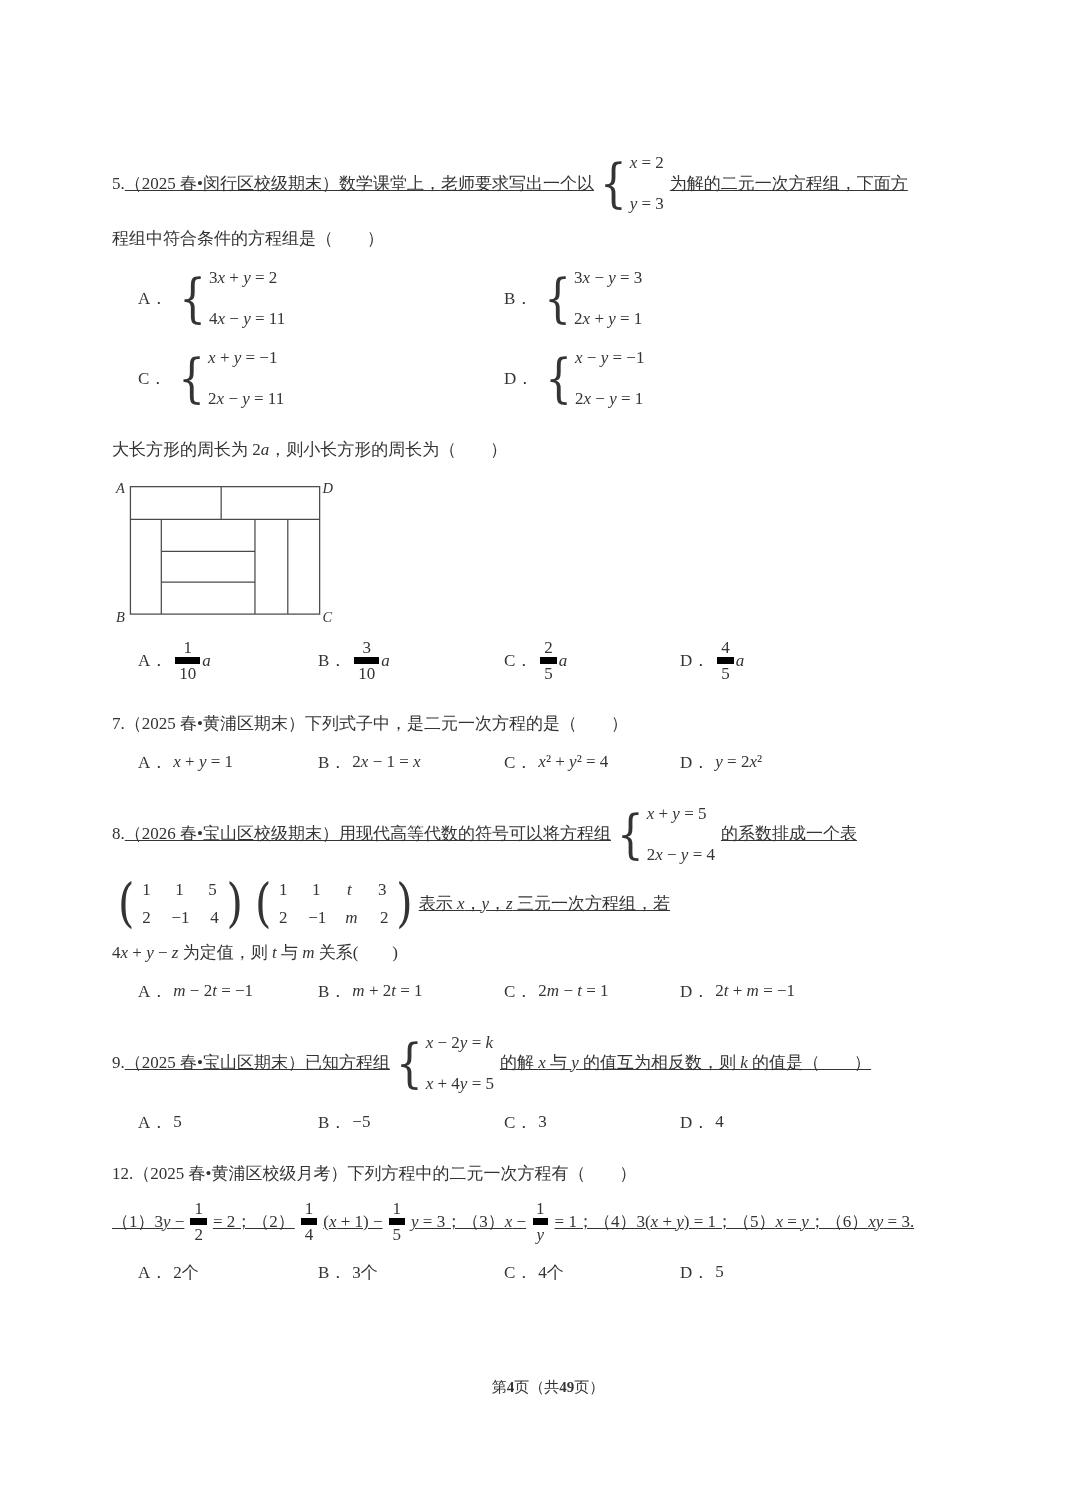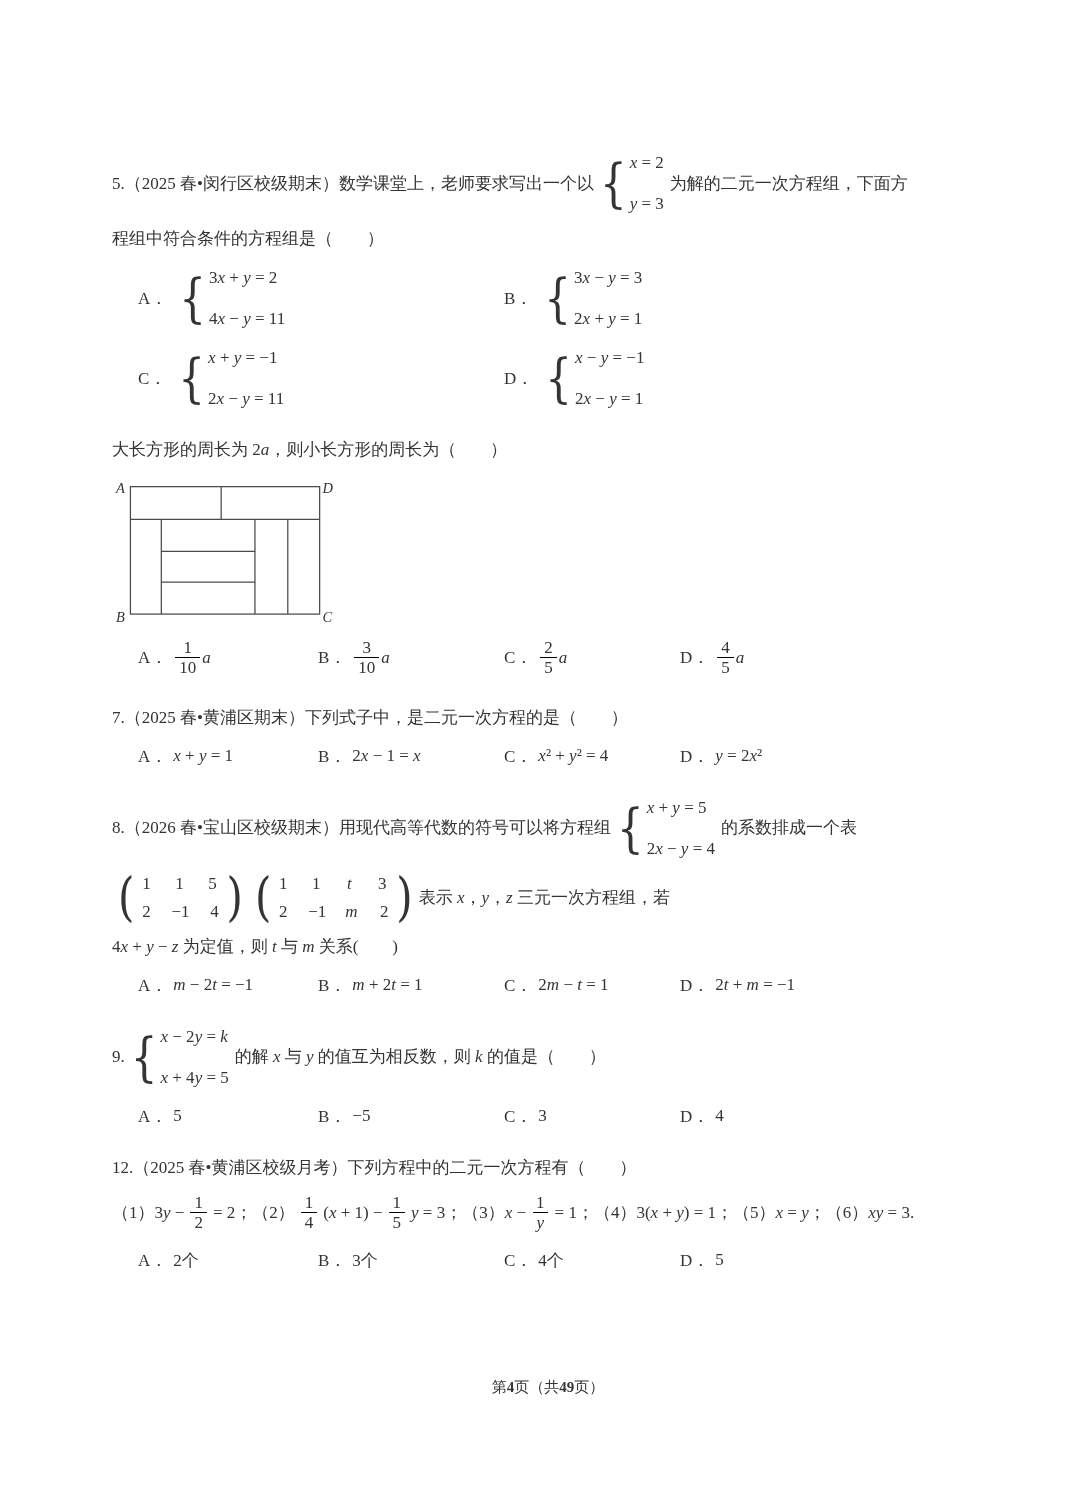--- a/index.html
+++ b/index.html
@@ -1,35 +1,35 @@
 <!DOCTYPE html>
 <html><head>
 <meta charset="utf-8">
 <style>
   html,body{margin:0;padding:0;background:#ffffff;}
   .page{position:relative;width:1080px;height:1512px;box-sizing:border-box;padding:145px 112px 0;
         font-family:"Liberation Serif","DejaVu Serif",serif;font-size:17px;color:#343434;overflow:hidden;}
   .q{margin-bottom:22px;}
   .line{line-height:35px;}
   .flexline{display:flex;align-items:center;}
-  .flexline > .math{white-space:nowrap;}
+  .flexline > .math{white-space:nowrap;text-decoration:underline;}
   .pad{padding:6px 0;}
   .qnum{flex-shrink:0;}
   .sys{display:inline-flex;align-items:center;margin:0 6px;}
   .bigdelim{display:inline-block;font-size:42px;line-height:1;font-weight:400;
             transform:scaleY(1.25);transform-origin:center;font-family:"DejaVu Serif",serif;color:#343434;}
   .eqs{display:inline-flex;flex-direction:column;row-gap:18px;margin-left:3px;}
   .eqs .math{line-height:23px;white-space:nowrap;}
   .mat{display:inline-flex;align-items:center;margin:0 6px;}
   .mrows{display:inline-flex;flex-direction:column;row-gap:5px;margin:0 4px;}
   .mrow{display:inline-flex;column-gap:17px;}
   .mcell{min-width:16px;text-align:center;line-height:23px;white-space:nowrap;}
   .frac{display:inline-flex;flex-direction:column;align-items:center;line-height:1.15;margin:0 2px;}
   .frac .fn{padding:0 4px;}
-  .frac .fd{padding:0 4px;border-top:1px solid #000000;}
+  .frac .fd{padding:0 4px;border-top:7px solid #000000;}
   .opts2{display:grid;grid-template-columns:366px 1fr;row-gap:16px;padding-left:26px;margin-top:10px;}
   .opts4{display:grid;grid-template-columns:180px 186px 176px 1fr;padding-left:26px;margin-top:10px;align-items:center;}
   .opt{display:flex;align-items:center;}
   .olabel{margin-right:6px;white-space:nowrap;}
   .fig{display:block;width:224px;margin:10px 0 6px 2px;}
   .eqline{column-gap:4px;margin-top:2px;padding:6px 0;flex-wrap:nowrap;}
   .footer{position:absolute;left:0;top:1378px;width:100%;text-align:center;font-size:15px;color:#343434;padding-left:8px;}
   .bold{font-weight:700;}
   .math i{font-family:"Liberation Serif","DejaVu Serif",serif;font-style:italic;}
 </style>
@@ -245,20 +245,21 @@
       <div class="opt">
         <span class="olabel">D．</span>
         <span class="math">2<i>t</i> + <i>m</i> = −1</span>
       </div>
     </div>
   </section>
 
   <section class="q">
     <div class="line flexline pad">
       <span class="qnum">9.</span>
+        <span class="math">（2025 春•宝山区期末）已知方程组</span>
       <span class="sys">
         <span class="bigdelim">{</span>
         <span class="eqs">
           <span class="math"><i>x</i> − 2<i>y</i> = <i>k</i></span>
           <span class="math"><i>x</i> + 4<i>y</i> = 5</span>
         </span>
       </span>
       <span class="math">的解 <i>x</i> 与 <i>y</i> 的值互为相反数，则 <i>k</i> 的值是（　　）</span>
     </div>
     <div class="opts4">

